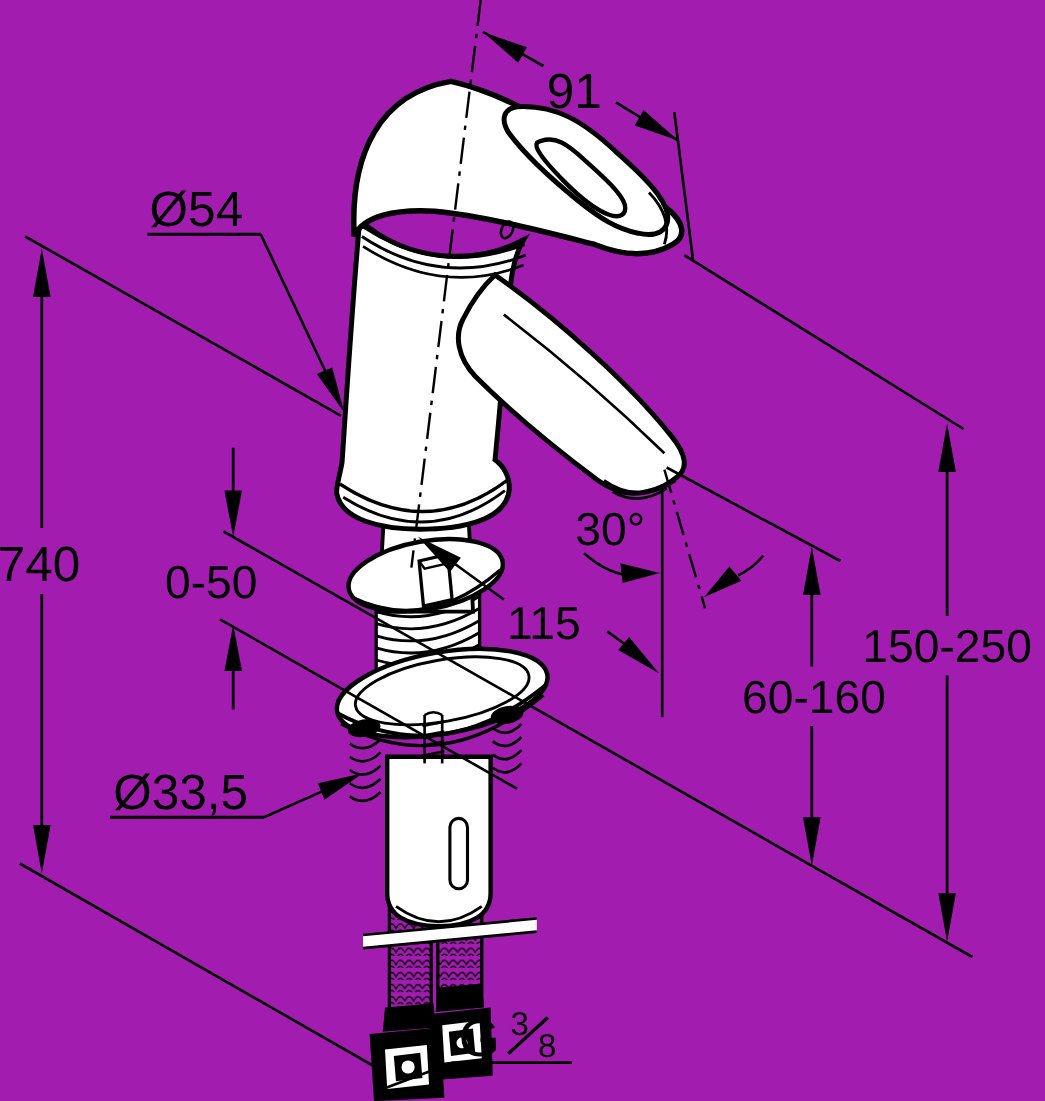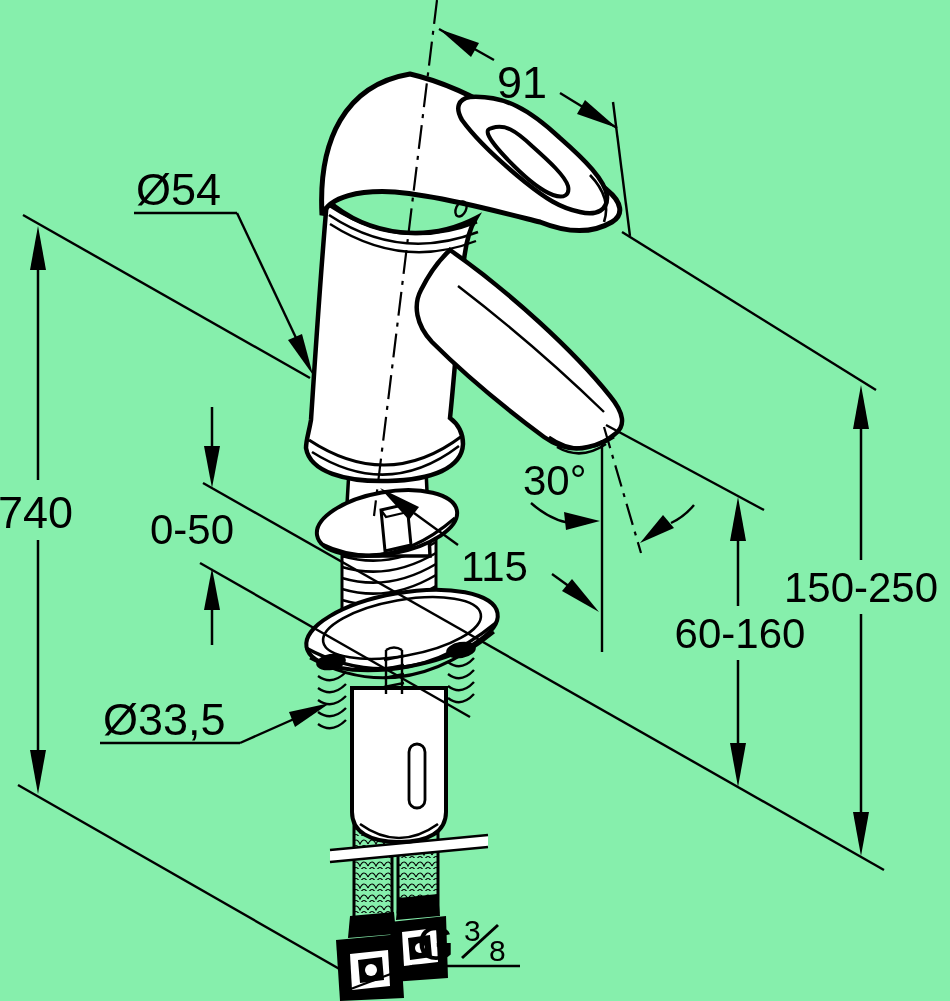--- a/index.html
+++ b/index.html
@@ -1,16 +1,16 @@
 <!DOCTYPE html>
 <html><head>
 <meta charset="utf-8">
 <style>
   html,body{margin:0;padding:0;background:#ffffff;}
-  .stage{position:relative;width:950px;height:1001px;background:#86efac;overflow:hidden;}
+  .stage{position:relative;width:950px;height:1001px;background:#a21caf;overflow:hidden;}
   svg{display:block;}
   svg text{font-family:"Liberation Sans","DejaVu Sans",sans-serif;fill:#000;}
   .dimtxt{font-size:45px;}
   .dimtxt-m{font-size:42px;}
   .thread-g{font-size:48px;}
   .thread-frac{font-size:30px;}
 </style>
 </head>
 <body>
 

